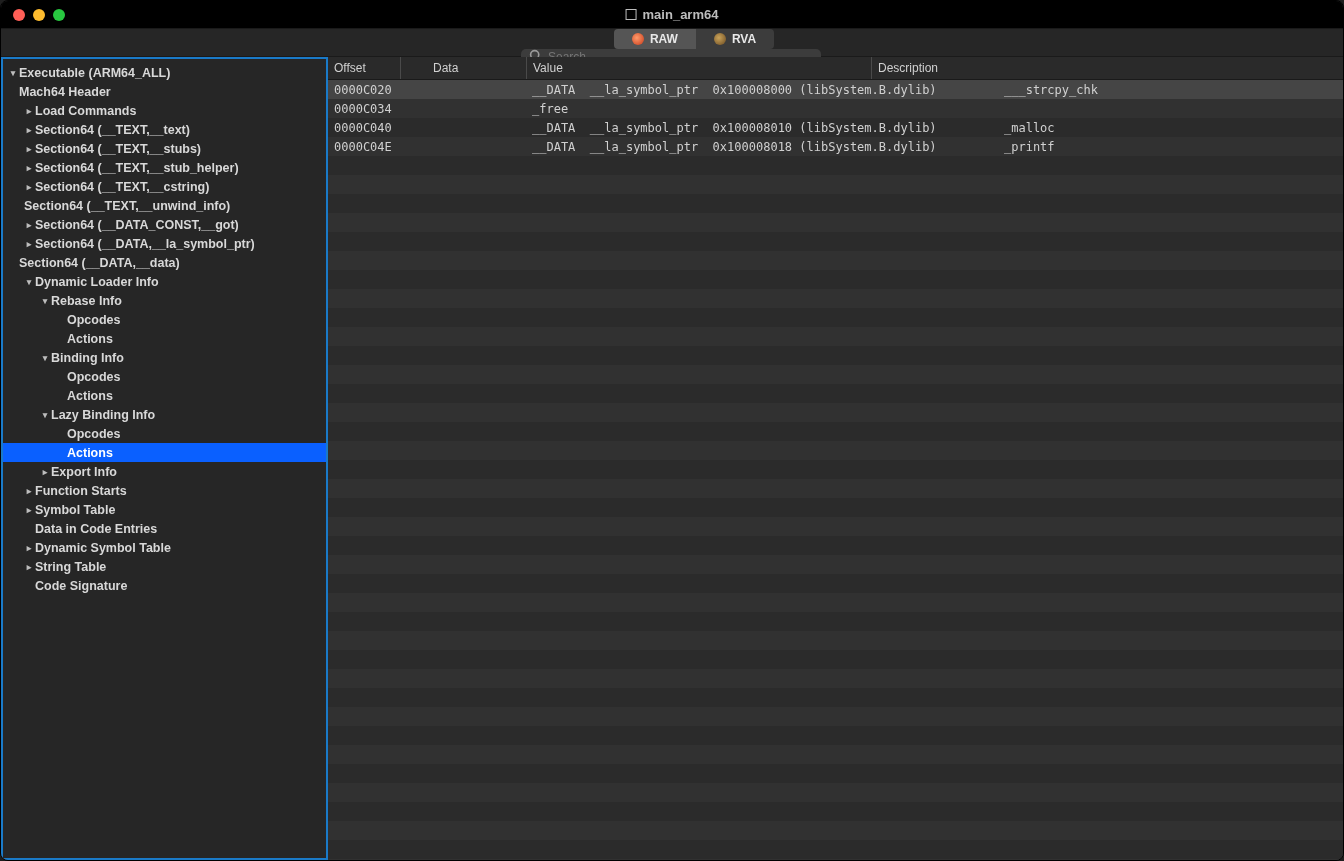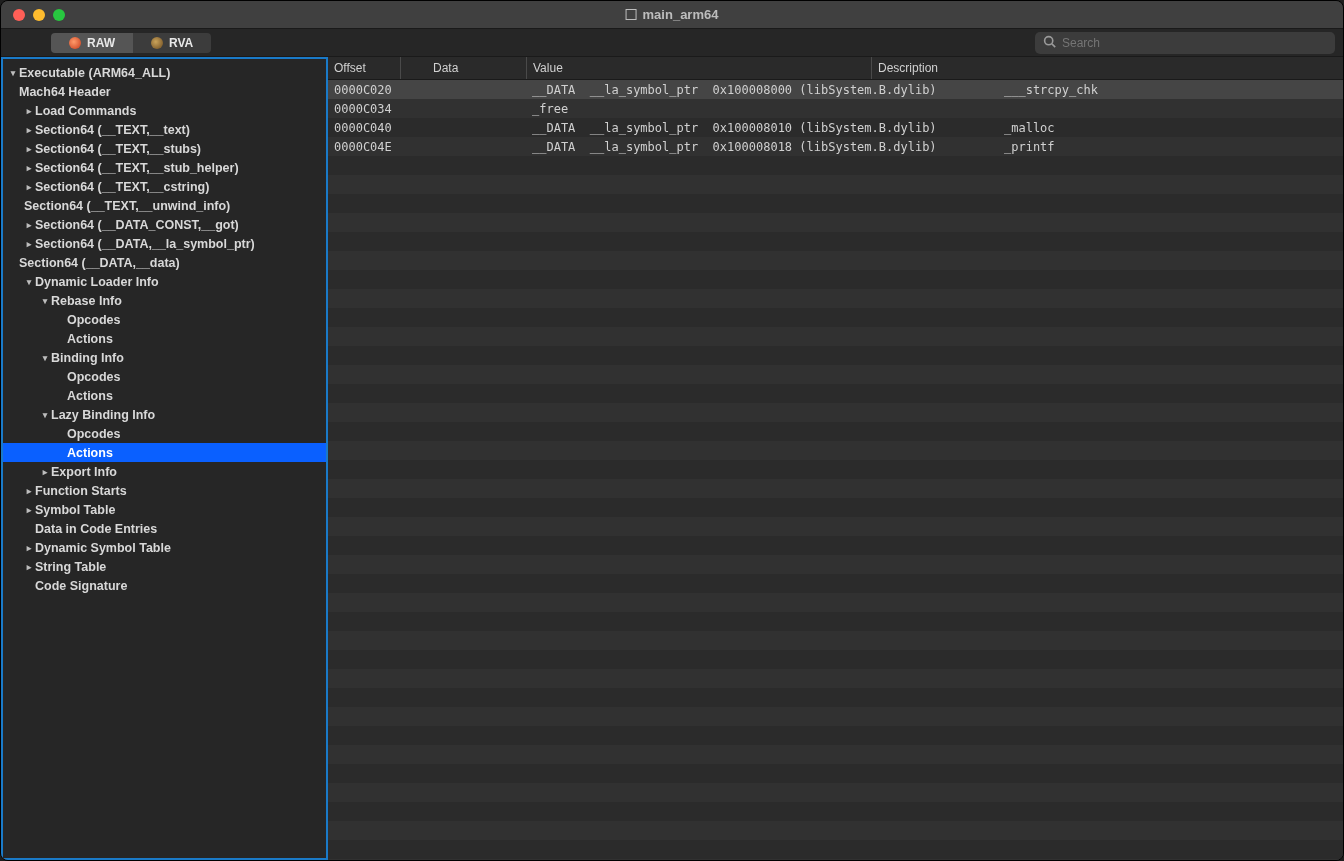--- a/index.html
+++ b/index.html
@@ -17,21 +17,21 @@
     height: 100%;
     background: #262626;
     border-radius: 8px;
     overflow: hidden;
     display: flex;
     flex-direction: column;
     border: 1px solid #000;
   }
   .titlebar {
     height: 28px;
-    background: #404040;
+    background: #000000;
     display: flex;
     align-items: center;
     position: relative;
     border-bottom: 1px solid #1a1a1a;
   }
   .traffic-lights {
     display: flex;
     gap: 8px;
     margin-left: 12px;
   }
@@ -54,20 +54,21 @@
     width: 11px; height: 11px; border: 1.5px solid #bdbdbd; display:inline-block;
   }
   .toolbar {
     height: 28px;
     background: #262626;
     display: flex;
     align-items: center;
     padding: 0 6px;
     justify-content: space-between;
     border-bottom: 1px solid #1a1a1a;
+    flex-direction: column;
   }
   .segmented {
     display: flex;
     margin-left: 44px;
   }
   .seg-btn {
     background: #3c3c3c;
     border: none;
     height: 20px;
     padding: 0 18px;

